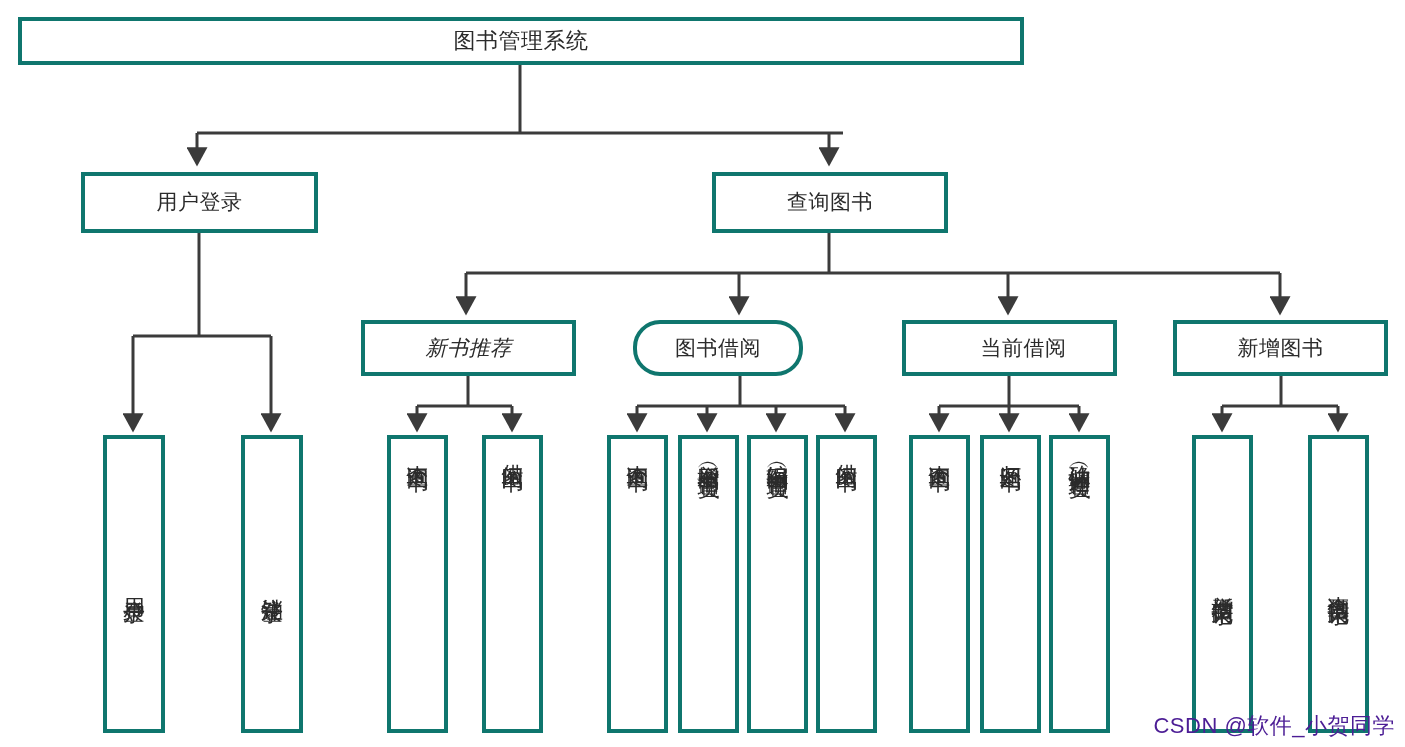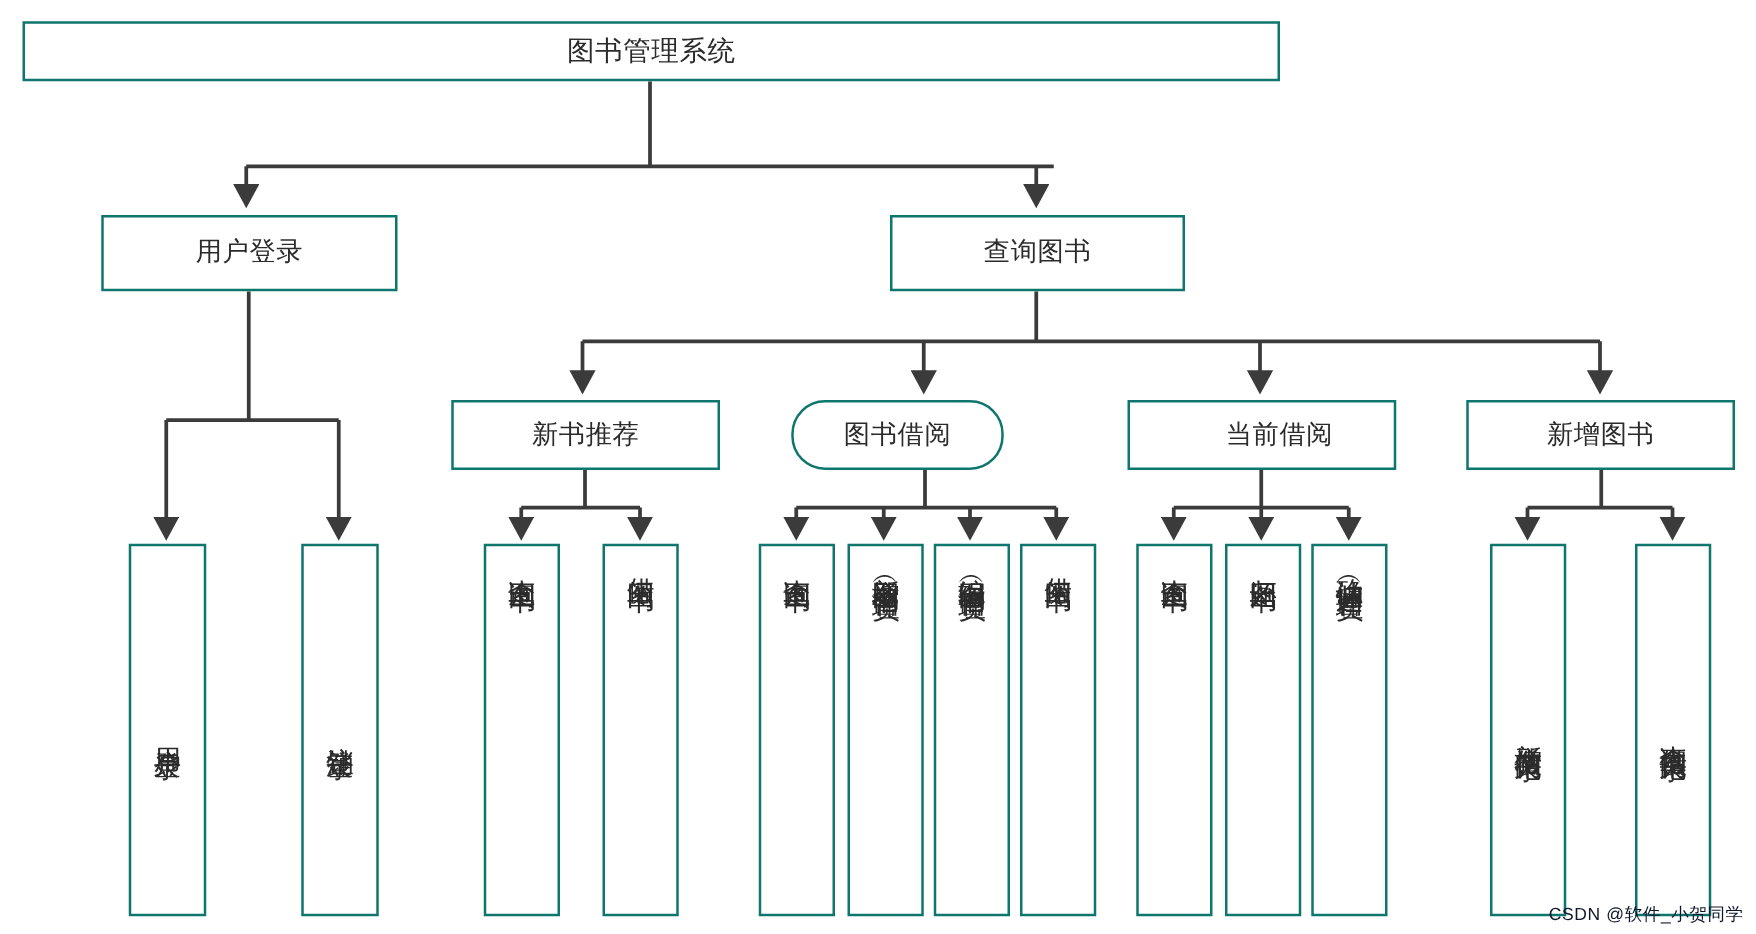--- a/index.html
+++ b/index.html
@@ -22,21 +22,21 @@
     left: 0;
     top: 0;
     width: 1405px;
     height: 747px;
     pointer-events: none;
   }
   .node {
     position: absolute;
     box-sizing: border-box;
     background: #ffffff;
-    border: 2px solid #0f766e;
+    border: 4px solid #0f766e;
     display: flex;
     align-items: center;
     justify-content: center;
     color: #2b2b2b;
     z-index: 2;
   }
   .node .label {
     font-size: 21px;
     line-height: 1.15;
     letter-spacing: 0.5px;
@@ -57,22 +57,22 @@
     text-orientation: upright;
     font-size: 22px;
     line-height: 1.28;
     letter-spacing: 2px;
     white-space: nowrap;
   }
   .watermark {
     position: absolute;
     right: 10px;
     bottom: 6px;
-    font-size: 14px;
-    color: #0f172a;
+    font-size: 22px;
+    color: #4c1d95;
     white-space: nowrap;
     z-index: 5;
     letter-spacing: 0.5px;
   }
 </style>
 </head>
 <body>
 
 <div id="canvas">
 
@@ -130,21 +130,21 @@
     <span class="label">图书管理系统</span>
   </div>
 
   <div class="node" style="left:81px; top:172px; width:237px; height:61px;">
     <span class="label">用户登录</span>
   </div>
   <div class="node" style="left:712px; top:172px; width:236px; height:61px;">
     <span class="label">查询图书</span>
   </div>
 
-  <div class="node" style="left:361px; top:320px; width:215px; height:56px;">
+  <div class="node" style="left:361px; top:320px; width:215px; height:56px;font-style:italic;">
     <span class="label">新书推荐</span>
   </div>
   <div class="node" style="left:633px; top:320px; width:170px; height:56px;border-radius:27px;">
     <span class="label">图书借阅</span>
   </div>
   <div class="node" style="left:902px; top:320px; width:215px; height:56px;padding-left:28px;">
     <span class="label">当前借阅</span>
   </div>
   <div class="node" style="left:1173px; top:320px; width:215px; height:56px;">
     <span class="label">新增图书</span>

